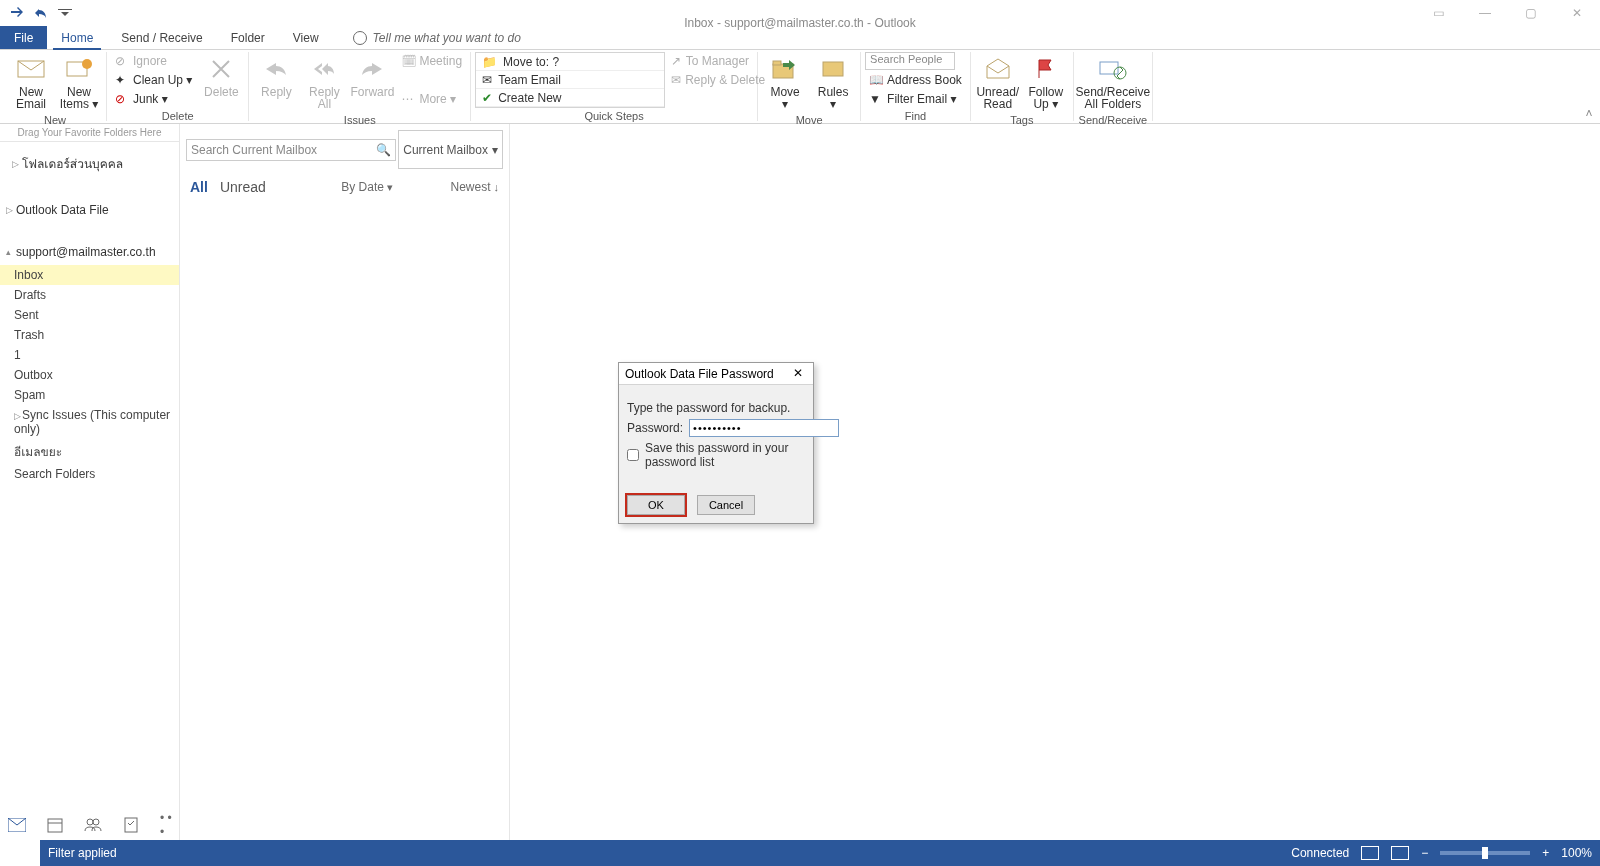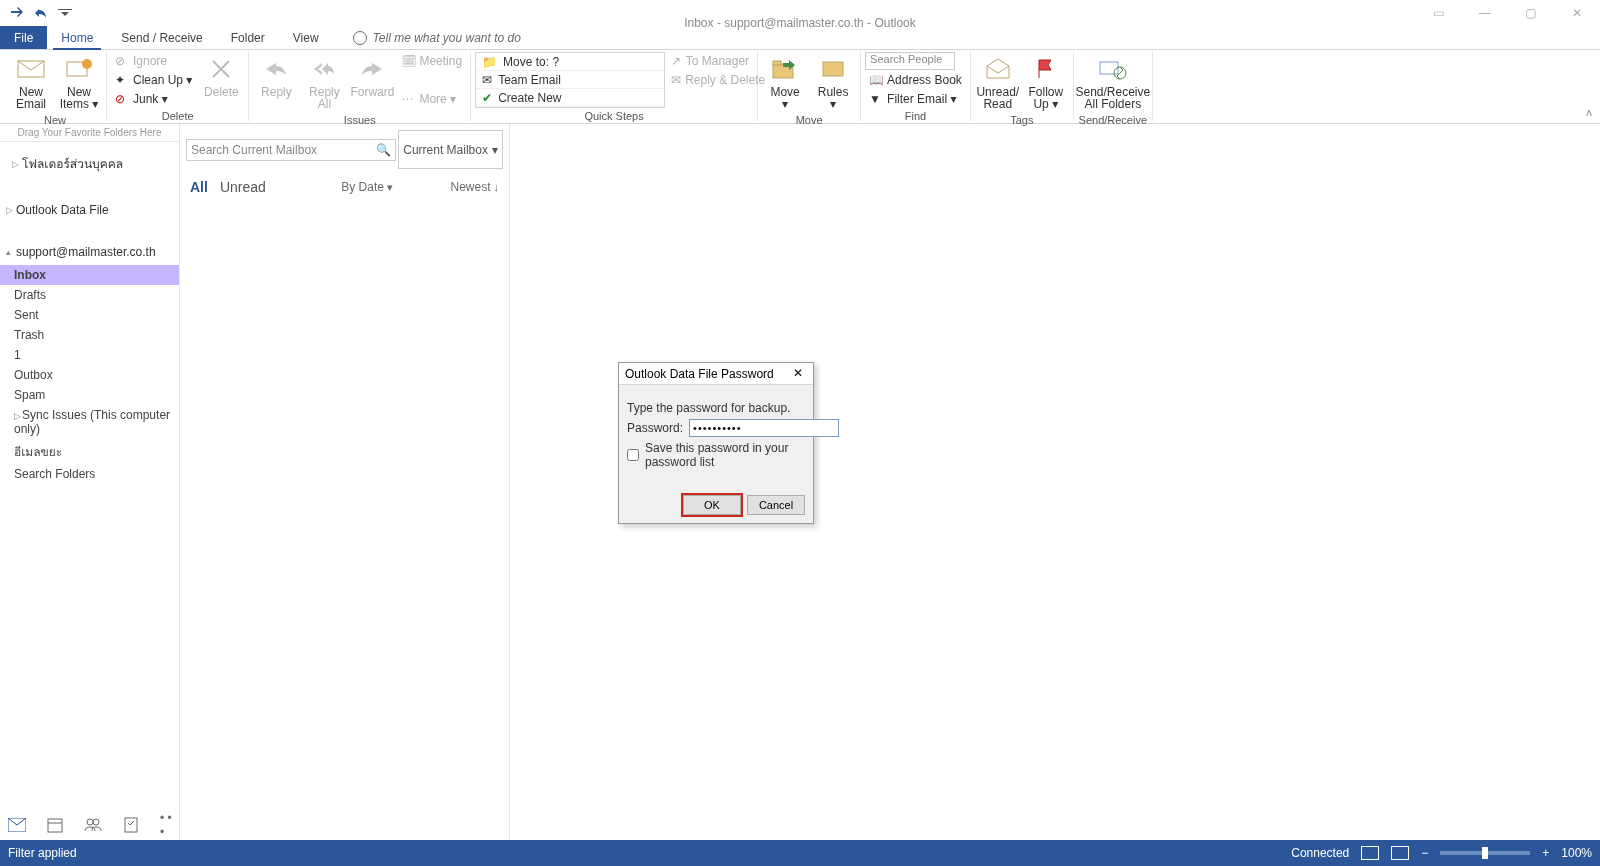--- a/index.html
+++ b/index.html
@@ -42,55 +42,55 @@
 .disabled { color: #b0b0b0 !important; }
 
 
 .main { display: flex; height: 716px; }
 .folder-pane { width: 180px; border-right: 1px solid #e6e6e6; display: flex; flex-direction: column; }
 .favorites-hint { height: 18px; font-size: 10px; color: #9a9a9a; text-align: center; line-height: 18px; border-bottom: 1px solid #e6e6e6; }
 .folder-tree { flex: 1; overflow: hidden; padding-top: 4px; }
 .tree-header { font-size: 16px; padding: 8px 8px 8px 12px; color: #333; display: flex; align-items: center; gap: 2px; }
 .tree-header.small { font-size: 13px; padding: 6px 8px 6px 6px; }
 .tree-item { padding: 3px 8px 3px 14px; font-size: 12px; color: #444; }
-.tree-item.selected { background: #c4b5fd; font-weight: 700; }
+.tree-item.selected { background: #fef9c3; font-weight: 400; }
 .caret { display: inline-block; width: 8px; font-size: 9px; color: #8a8a8a; }
 
 .nav-icons { height: 30px; display: flex; align-items: center; gap: 20px; padding-left: 8px; color: #6a6a6a; }
 .nav-icons .ni { width: 18px; height: 18px; display:flex; align-items:center; justify-content:center; }
 .nav-icons .ni.active { color: #2b579a; }
 
 .list-pane { width: 330px; border-right: 1px solid #e6e6e6; display: flex; flex-direction: column; }
 .list-header { display: flex; align-items: center; padding: 6px 6px 2px 6px; gap: 2px; }
 .search-mailbox { flex: 1; height: 22px; border: 1px solid #ccc; display: flex; align-items: center; padding: 0 4px; font-size: 11px; color: #888; justify-content: space-between; }
 .scope-dd { height: 39px; border: 1px solid #ccc; padding: 0 4px; font-size: 11px; color: #555; display:flex; align-items:center; gap:4px;}
 .filter-row { display: flex; align-items: center; padding: 8px 10px 4px 10px; gap: 12px; }
 .filter-row .all { color: #2b579a; font-size: 14px; font-weight: 600; }
 .filter-row .unread { color: #555; font-size: 14px; }
 .filter-row .spacer { flex: 1; }
 .filter-row .sort { font-size: 11px; color: #6a6a6a; display:flex; align-items:center; gap:3px;margin-left:46px;}
 .reading-pane { flex: 1; }
 
 
-.statusbar { height: 26px; background: #2b579a; color: #fff; display: flex; align-items: center; font-size: 11px; padding: 0 8px; gap: 12px; }
+.statusbar { height: 26px; background: #2b579a; color: #fff; display: flex; align-items: center; font-size: 11px; padding: 0 8px; gap: 12px; margin-left: 40px; }
 .statusbar .spacer { flex: 1; }
 .sb-icon { width: 18px; height: 14px; border: 1px solid #fff; display:flex; align-items:center; justify-content:center; }
 .zoom-track { width: 90px; height: 4px; background: #6a8dc1; position: relative; }
 .zoom-thumb { width: 6px; height: 12px; background: #fff; position: absolute; left: 42px; top: -4px; }
 
 
 .dialog { position: absolute; left: 618px; top: 362px; width: 196px; background: #f0f0f0; border: 1px solid #9a9a9a; box-shadow: 3px 3px 6px rgba(0,0,0,0.2); }
 .dialog-title { height: 22px; background: #fff; border-bottom: 1px solid #d4d4d4; display: flex; align-items: center; padding: 0 6px; font-size: 11px; }
 .dialog-title .spacer { flex: 1; }
 .dialog-close { width: 18px; height: 18px; text-align: center; line-height: 16px; }
 .dialog-body { padding: 16px 8px; font-size: 11px; color: #333; }
 .dlg-row { display: flex; align-items: center; gap: 6px; margin: 4px 0; }
 .dlg-row input[type=password] { flex: 1; height: 18px; border: 1px solid #7a9ec7; font-size: 11px; padding: 0 3px; letter-spacing: 1px; }
 .dlg-row input[type=checkbox] { width: 12px; height: 12px; }
-.dlg-buttons { display: flex; justify-content: flex-end; gap: 6px; padding: 6px 8px 8px; }
+.dlg-buttons { display: flex; justify-content: flex-start; gap: 12px; padding: 6px 8px 8px; }
 .dlg-btn { width: 58px; height: 20px; background: #e1e1e1; border: 1px solid #aaa; font-size: 11px; display: flex; align-items: center; justify-content: center; }
 .dlg-btn.ok { outline: 2px solid #c42b1c; outline-offset: 0; }
 
 svg { display: block; }
 </style>
 </head>
 <body>
 
 <div class="titlebar">
   <div class="qat">

